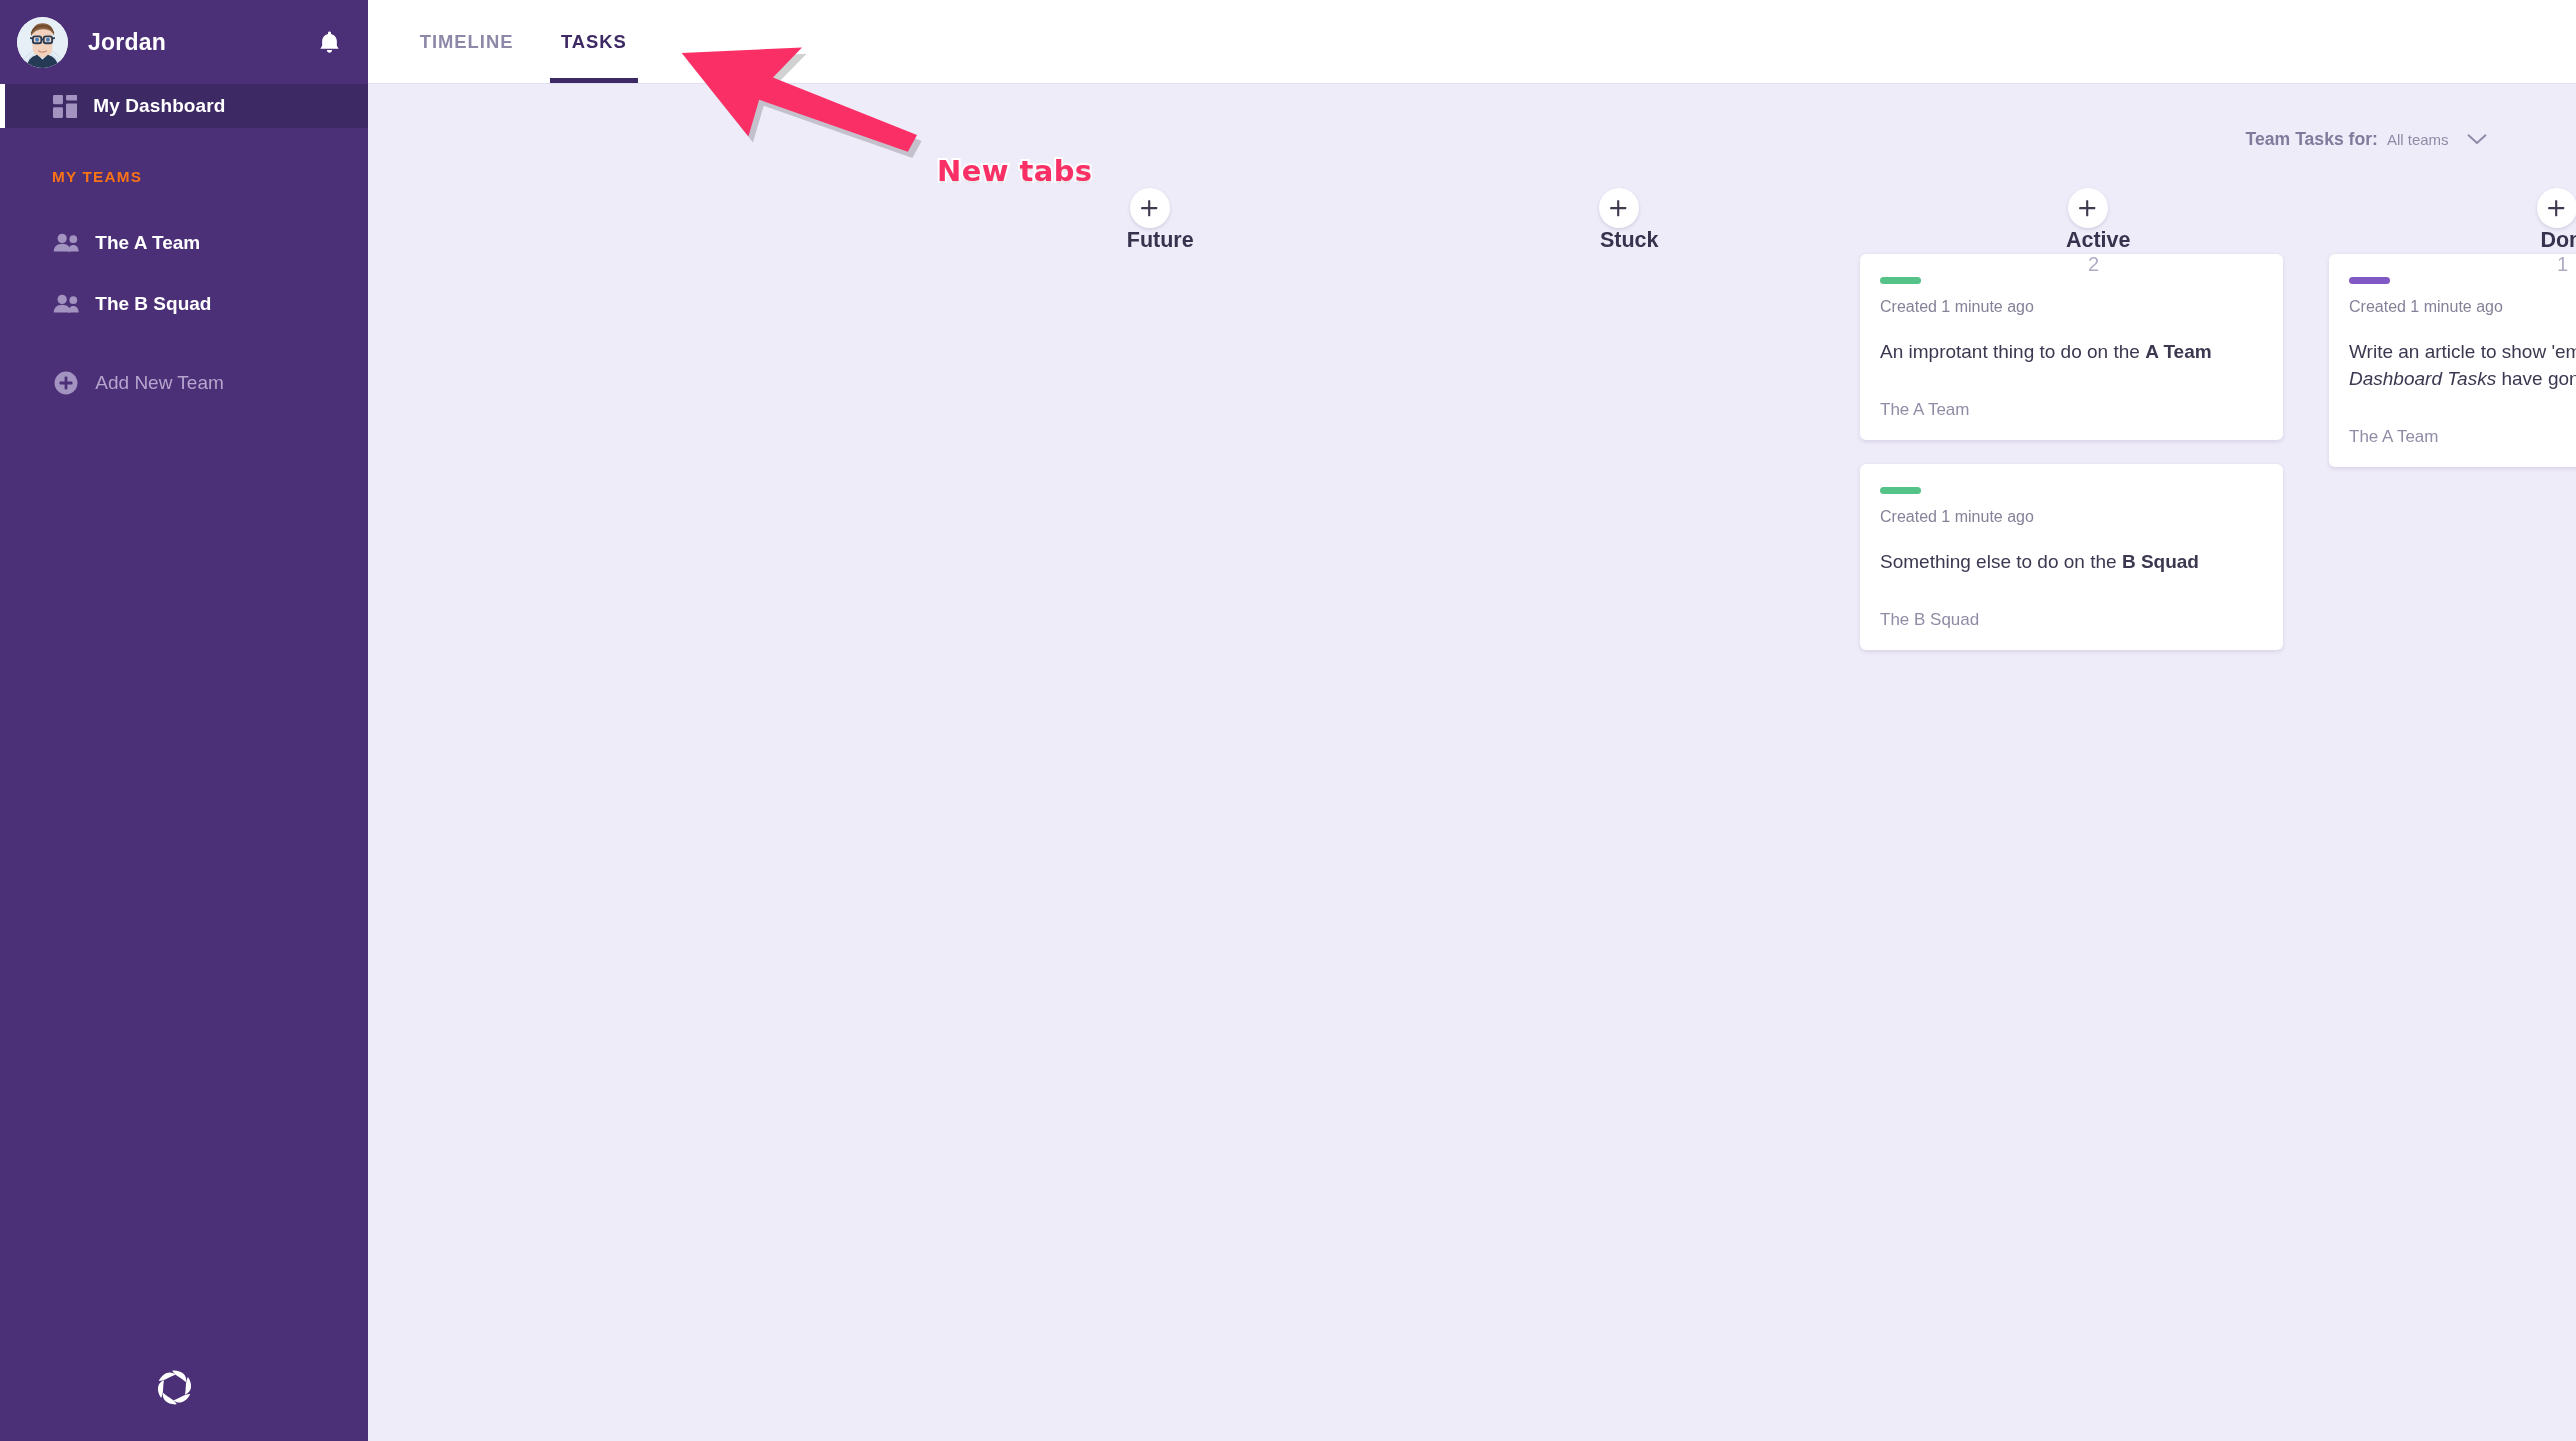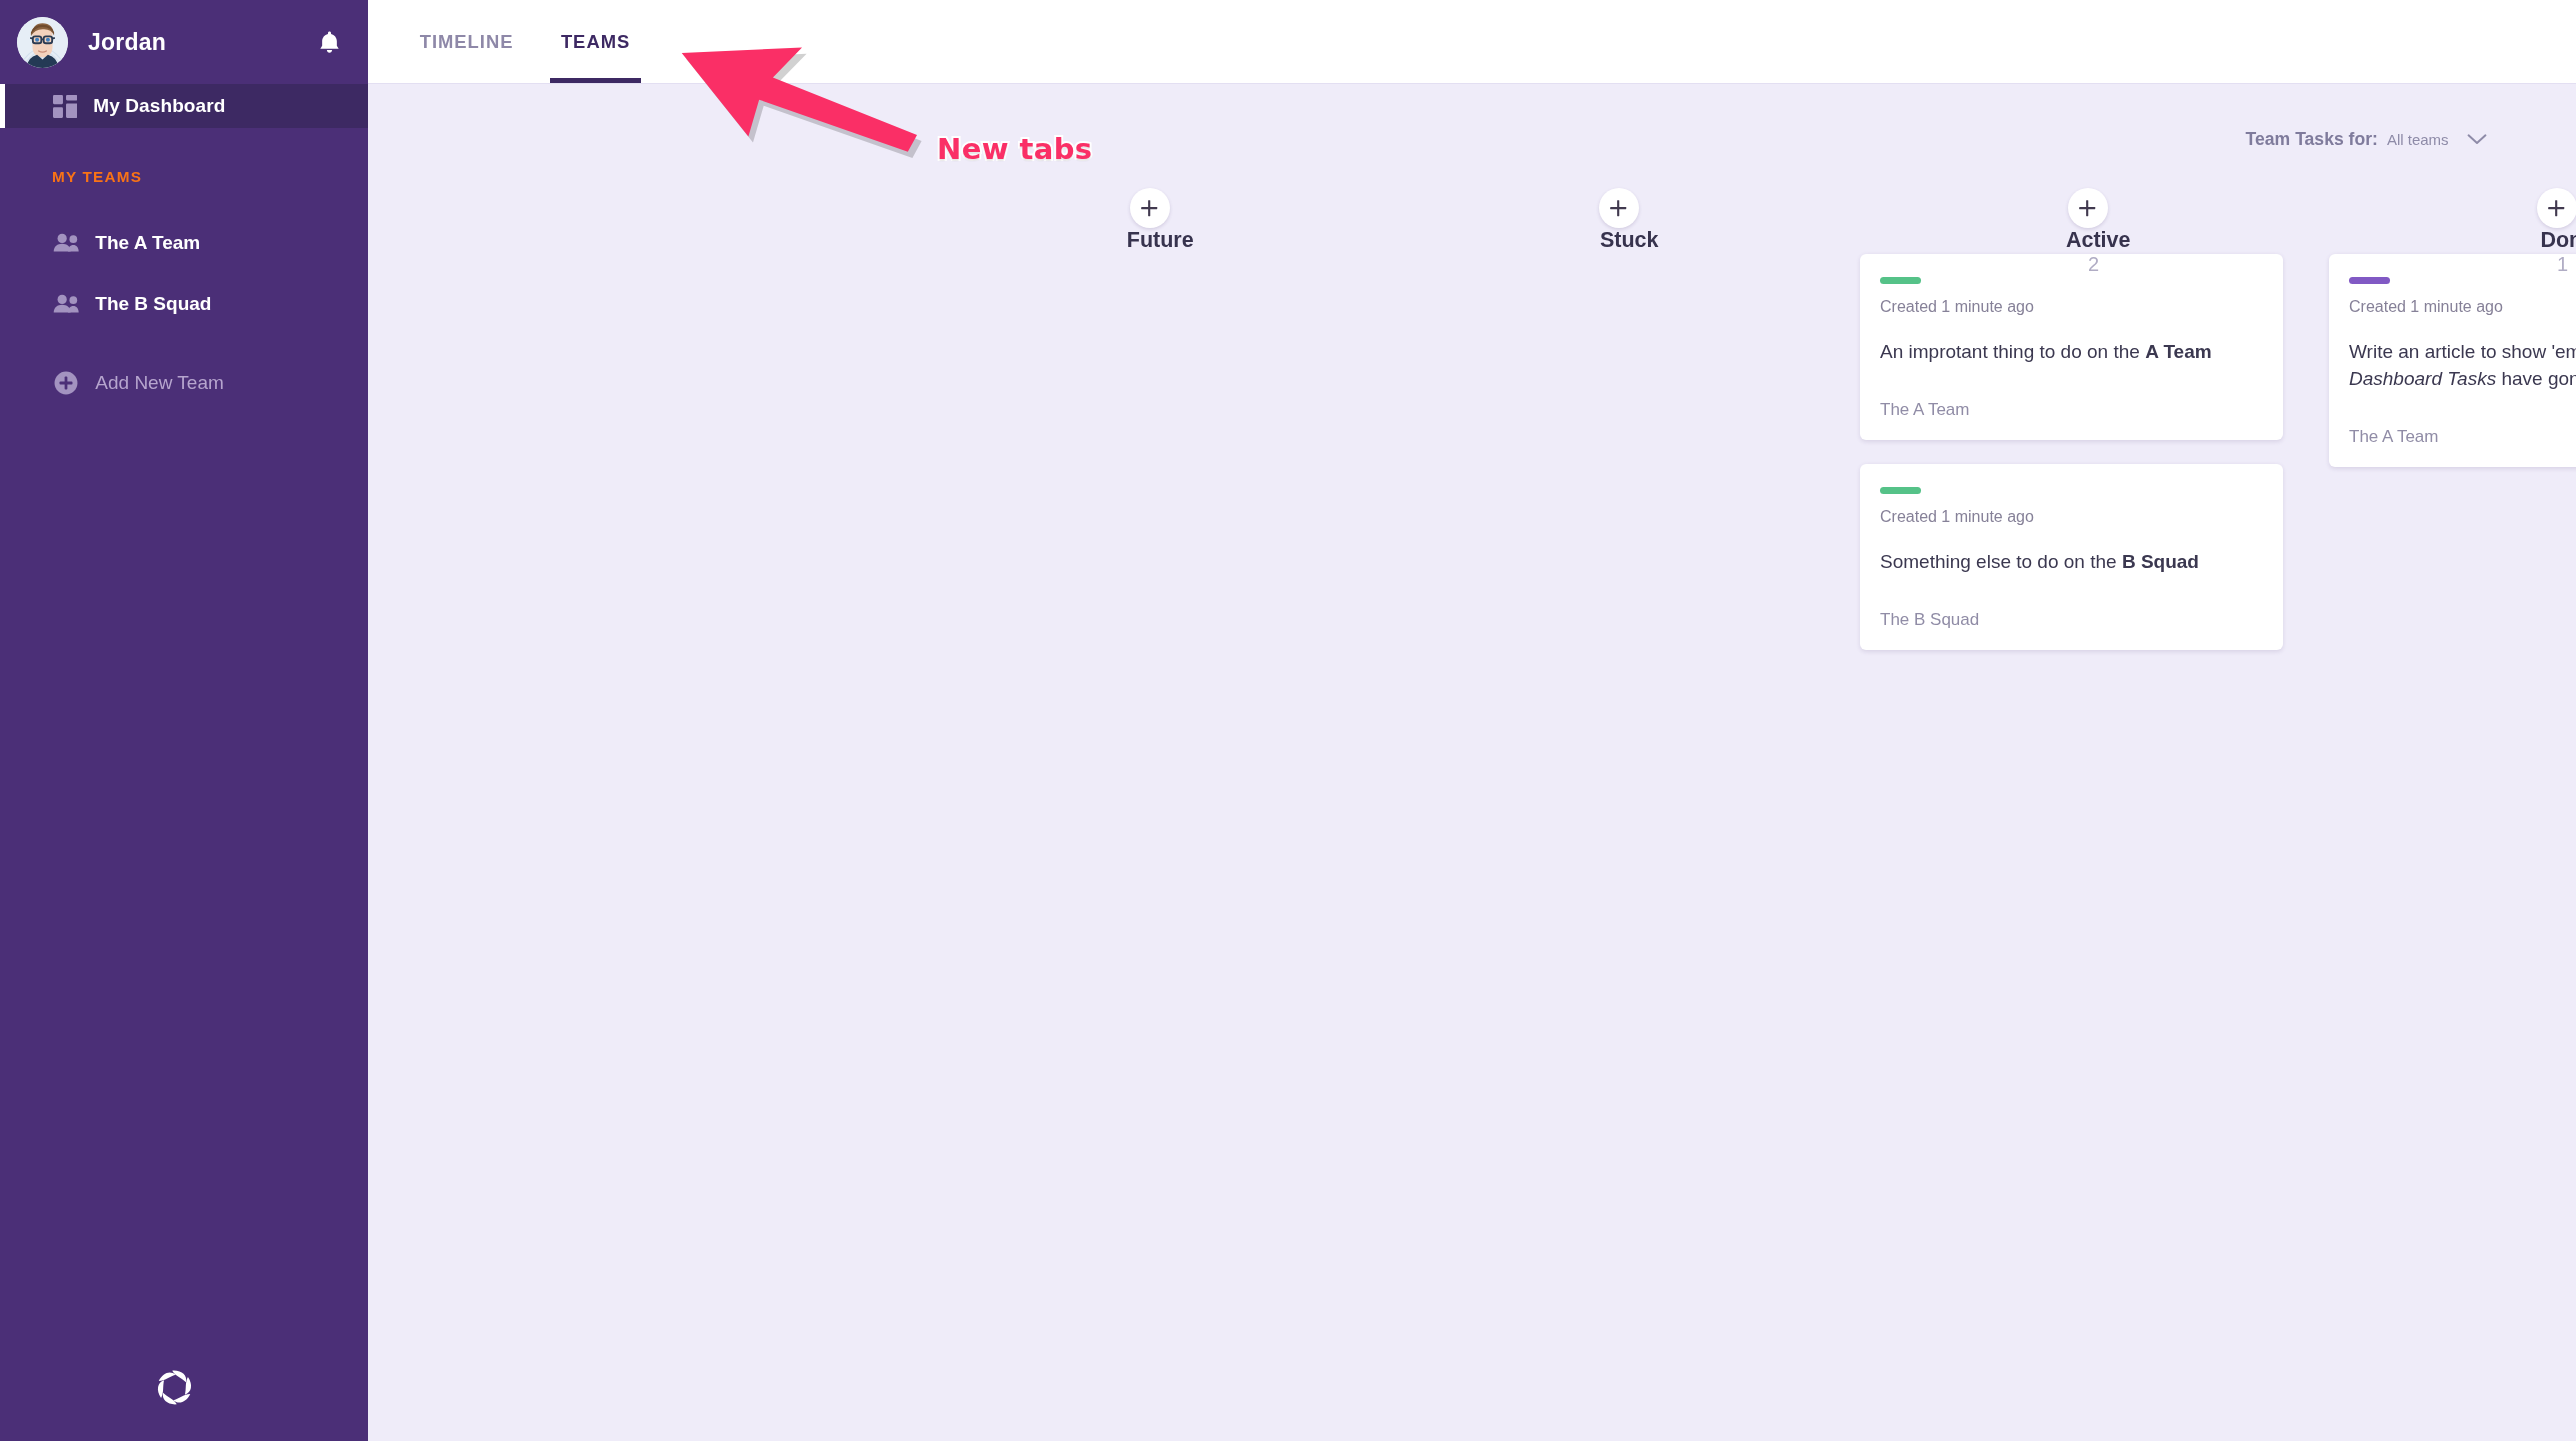--- a/index.html
+++ b/index.html
@@ -276,21 +276,21 @@
   
   #annotation {
     position: absolute;
     left: 0; top: 0;
     width: 2576px; height: 1441px;
     pointer-events: none;
   }
   .anno-text {
     position: absolute;
     left: 937px;
-    top: 132px;
+    top: 154px;
     font-family: "DejaVu Sans", sans-serif;
     font-size: 29px;
     font-weight: bold;
     color: #fa2f66;
     letter-spacing: 0.4px;
     -webkit-text-stroke: 3.8px #ffffff;
     paint-order: stroke fill;
     text-shadow: 0 1.5px 1.5px rgba(0,0,0,0.10);
   }
 </style>
@@ -414,21 +414,21 @@
     </div>
   </div>
 
   <div id="main">
 
     <div class="topbar">
       <div class="tab">
         <span>TIMELINE</span>
       </div>
       <div class="tab active">
-        <span>TEAMS</span>
+        <span>TASKS</span>
       </div>
     </div>
 
     <div class="filterbar">
       <span class="filter-label">Team Tasks for:</span>
       <span class="filter-value">All teams</span>
       <span class="filter-caret">
         <svg width="20" height="12.3" viewBox="0 0 26 16" xmlns="http://www.w3.org/2000/svg">
           <path d="M2 3 L13 13 L24 3" stroke="#8e8ba8" stroke-width="2.6" fill="none" stroke-linecap="round" stroke-linejoin="round"></path>
         </svg>

